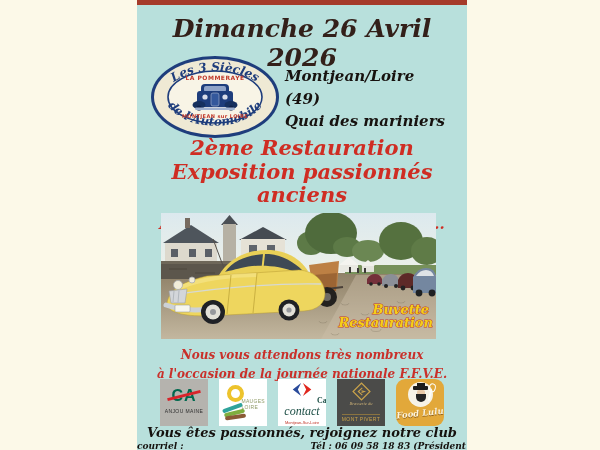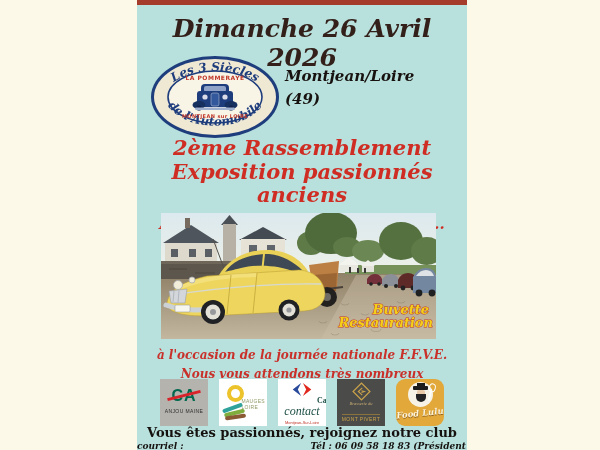--- a/index.html
+++ b/index.html
@@ -76,21 +76,21 @@
   .fl-cap::after{content:"";position:absolute;left:4px;top:-3px;width:8px;height:4px;background:#1d1d1d;}
   .fl-face{position:absolute;left:9px;top:8px;width:8px;height:7px;background:#e8c9a8;border-radius:2px;}
   .fl-beard{position:absolute;left:8px;top:12px;width:10px;height:8px;background:#242424;border-radius:0 0 5px 5px;}
   .fl-whisk{position:absolute;right:2px;top:7px;width:2px;height:12px;background:#fdfdf8;border-radius:1px;transform:rotate(14deg);}
   .fl-whisk::after{content:"";position:absolute;top:-6px;left:-2.5px;width:5px;height:7px;border:1.2px solid #fdfdf8;border-radius:50%;}
   .fl-name{font-family:"DejaVu Serif",serif;font-style:italic;font-weight:700;font-size:8.5px;color:#fdf4dc;
            transform:rotate(-6deg);margin-top:1px;text-shadow:0 1px 0 #8a5e1e;}
   
   .callout{
     position:absolute;top:420px;left:0;width:100%;text-align:center;
-    font-weight:700;font-size:13px;color:#15110e;
+    font-style:italic;font-weight:700;font-size:13px;color:#15110e;
   }
   .contact{
     position:absolute;top:436px;left:0;width:100%;display:flex;justify-content:center;gap:16px;
     font-style:italic;font-weight:700;font-size:9px;color:#15110e;
   }
 </style>
 </head>
 <body>
 
 <div class="poster">
@@ -119,24 +119,25 @@
       <ellipse cx="81" cy="50" rx="6.5" ry="4" fill="#16305f"></ellipse>
       <circle cx="49" cy="53" r="2.6" fill="#10224a"></circle>
       <circle cx="81" cy="53" r="2.6" fill="#10224a"></circle>
       <rect x="45" y="52.5" width="40" height="2.4" rx="1.2" fill="#9fb0cf"></rect>
     </g>
     <text x="65" y="63" text-anchor="middle" class="lg-red2">MONTJEAN sur LOIRE</text>
   </svg>
 
   <div class="event-info">
     <div>Montjean/Loire (49)</div>
+    <div>Quai des mariniers</div>
   </div>
 
   <div class="headline">
-    <div>2ème Rassemblement</div>
+    <div>2ème Restauration</div>
     <div>Exposition passionnés anciens</div>
     <div class="subline">Autos, motos, cycles, utilitaires ...</div>
   </div>
 
   <div class="photo">
     <svg viewBox="0 0 275 126" preserveAspectRatio="none">
       <defs>
         <linearGradient id="sky" x1="0" y1="0" x2="0" y2="1">
           <stop offset="0" stop-color="#dce9ee"></stop>
             <stop offset="1" stop-color="#eef1e8"></stop>
@@ -234,22 +235,22 @@
       </g>
       <g stroke="#5f5546" opacity=".22" fill="none">
         <path d="M180,90 a4,2 0 1 0 8,0 M200,100 a4,2 0 1 0 8,0 M222,92 a4,2 0 1 0 8,0 M240,108 a5,2.5 0 1 0 10,0 M210,116 a5,2.5 0 1 0 10,0 M186,112 a4,2 0 1 0 8,0 M158,108 a4,2 0 1 0 8,0 M236,88 a4,2 0 1 0 8,0 M256,98 a4,2 0 1 0 8,0 M170,120 a4,2 0 1 0 8,0"></path>
       </g>
       <text x="268" y="101" text-anchor="end" class="cap">Buvette</text>
       <text x="272" y="114" text-anchor="end" class="cap">Restauration</text>
     </svg>
   </div>
 
   <div class="invite">
+    <div>Nous vous attendons très nombreux</div>
     <div>à l'occasion de la journée nationale F.F.V.E.</div>
-    <div>Nous vous attendons très nombreux</div>
   </div>
 
   <div class="sponsors">
     <div class="sp sp-ca">
       <div class="ca-mark">
         <span class="ca-letters">CA</span>
         <i class="ca-band"></i>
       </div>
       <div class="ca-region">ANJOU MAINE</div>
     </div>

